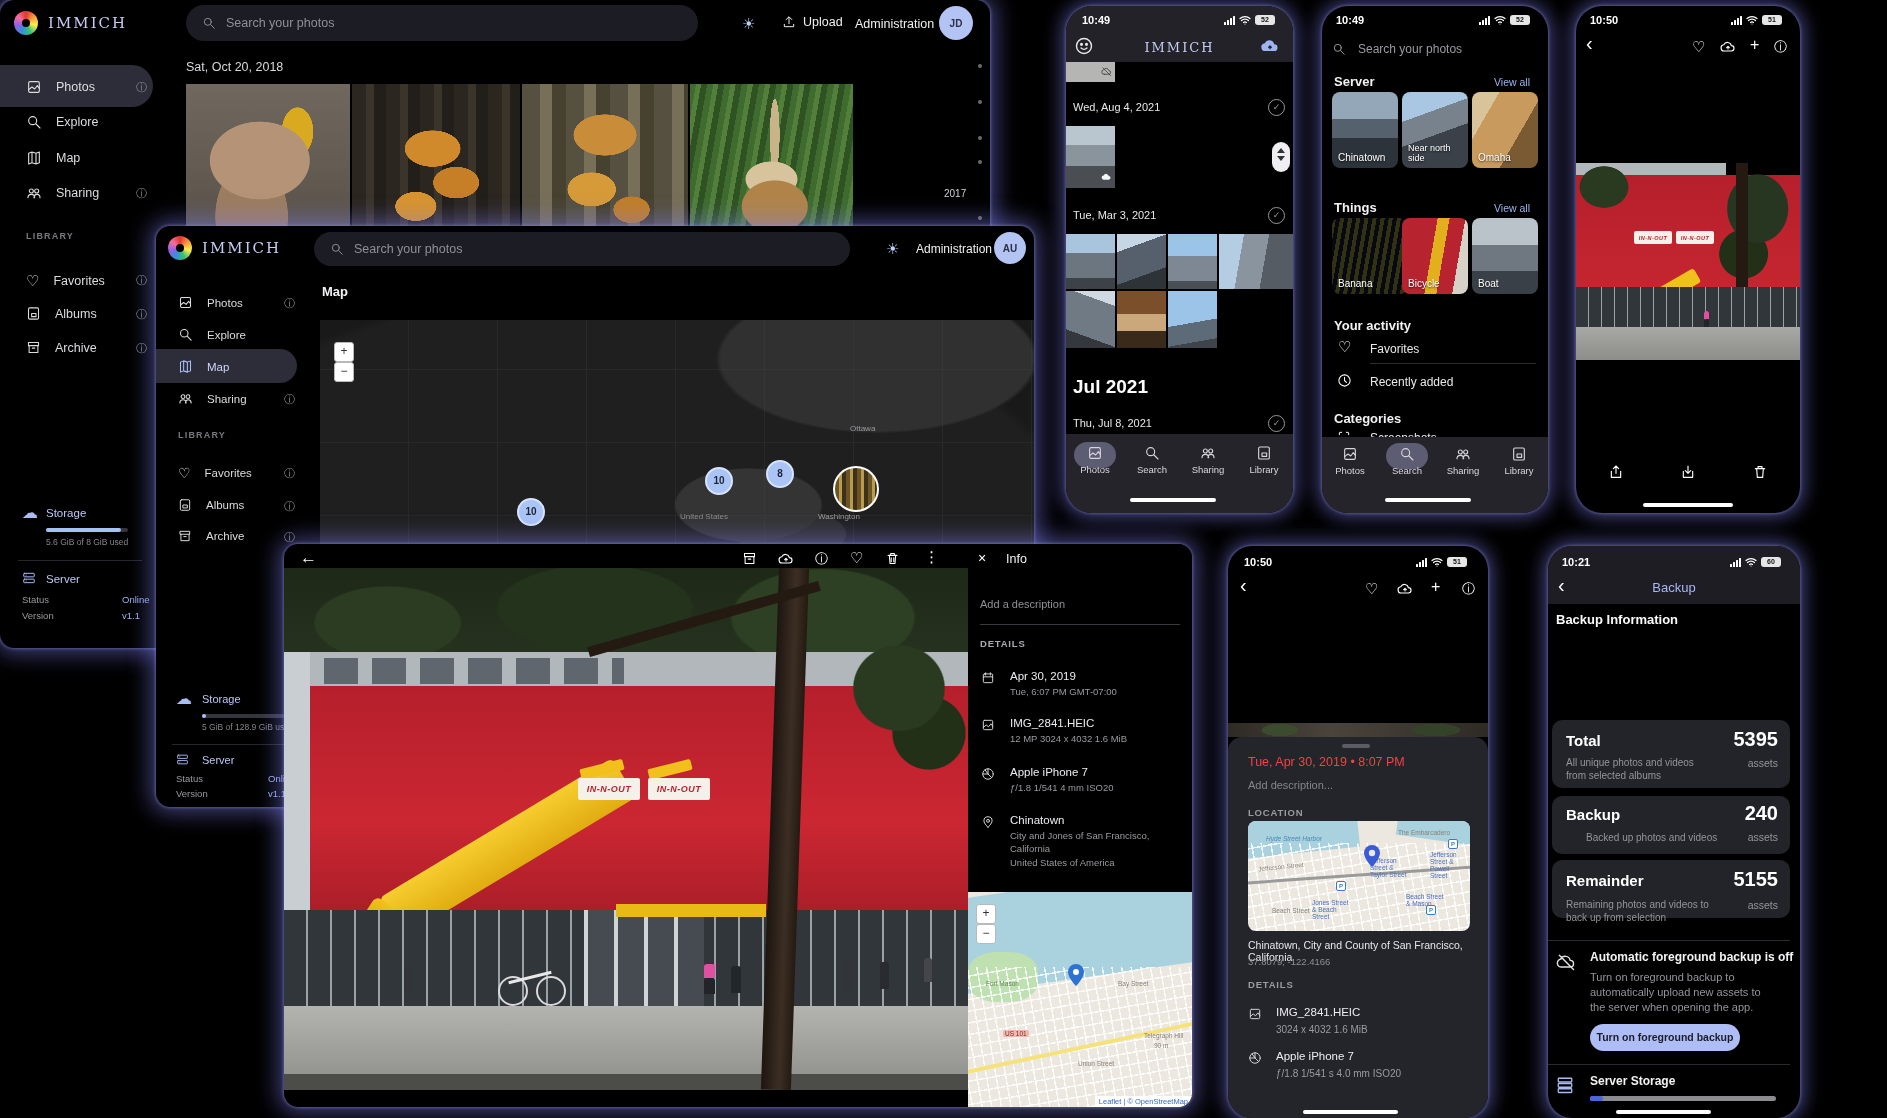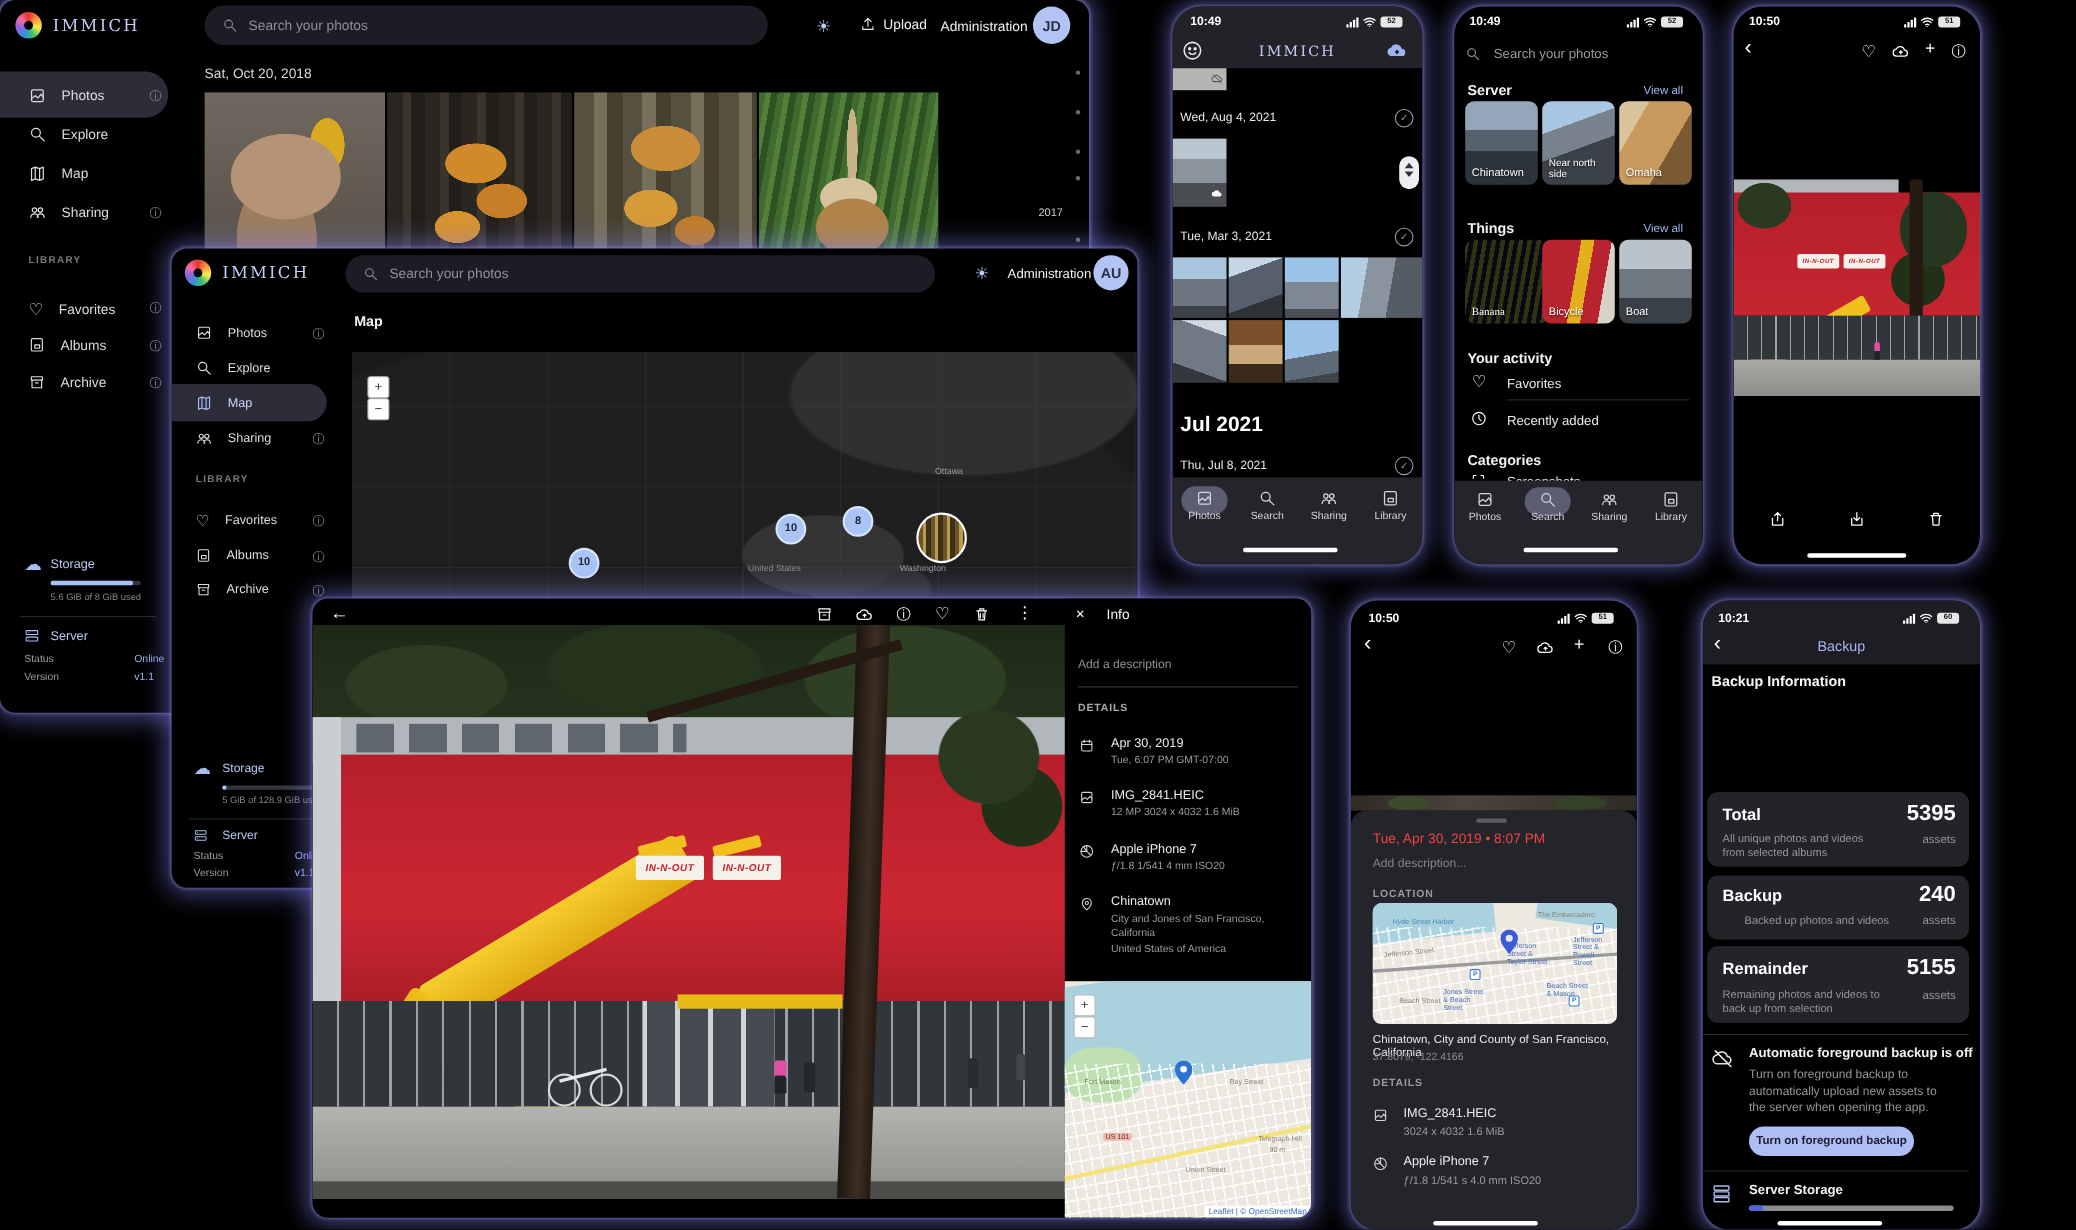--- a/index.html
+++ b/index.html
@@ -12,21 +12,21 @@
   .phone{position:absolute;background:#000;border-radius:26px;
     box-shadow:0 0 18px 5px rgba(124,124,236,.5),0 0 3px 1px rgba(165,165,245,.4);overflow:hidden;}
   
   .logo-ic{width:24px;height:24px;border-radius:50%;
     background:conic-gradient(#e3342f,#f6993f,#ffed4a,#38c172,#3490dc,#9561e2,#f66d9b,#e3342f);position:relative;}
   .logo-ic:after{content:"";position:absolute;left:8px;top:8px;width:8px;height:8px;border-radius:50%;background:#000;}
   .logo-tx{font-family:"DejaVu Serif",serif;letter-spacing:2px;color:#c5cbf3;font-size:15px;}
   .srch{background:#1c1c24;border-radius:18px;display:flex;align-items:center;gap:10px;
     color:#8f8f98;font-size:12.5px;padding-left:16px;}
   .sun{color:#b9d0fa;font-size:15px;}
-  .avatar{border-radius:50%;background:#b3c3f3;color:#2a2f45;font-size:13px;font-weight:bold;
+  .avatar{border-radius:50%;background:#b3c3f3;color:#2a2f45;font-size:10px;font-weight:bold;
     display:flex;align-items:center;justify-content:center;}
   .sbitem{position:absolute;display:flex;align-items:center;color:#dcdce0;font-size:12.5px;}
   .sbitem .lbl{margin-left:14px;}
   .inf{position:absolute;color:#8c8c94;font-size:11px;}
   .seclbl{position:absolute;color:#77777e;font-size:9px;letter-spacing:1.2px;font-weight:bold;}
   .activepill{position:absolute;background:#2d2d3a;border-radius:0 22px 22px 0;}
   .ic{display:block;stroke:currentColor;fill:none;stroke-width:1.7;stroke-linecap:round;stroke-linejoin:round;}
   .peri{color:#a9bdf3;}
   .bar{position:absolute;height:4px;border-radius:2px;background:#35353d;}
   .bar>i{display:block;height:100%;border-radius:2px;background:#a5c2f5;}
@@ -596,21 +596,21 @@
   <div class="card" style="left:80px;top:86px;width:66px;height:76px;background:linear-gradient(160deg,#a9c6e2 0 30%,#77828c 30% 55%,#3b4148 55%);">
     <span class="clbl" style="font-size:9px;">Near north side</span>
       </div>
   <div class="card" style="left:150px;top:86px;width:66px;height:76px;background:linear-gradient(120deg,#d8c39a 0 25%,#c89a5e 25% 65%,#7a5a33 65%);">
     <span class="clbl">Omaha</span>
       </div>
 
   <div class="abs h13" style="left:12px;top:194px;">Things</div>
   <div class="viewall" style="left:172px;top:196px;">View all</div>
   <div class="card" style="left:10px;top:212px;width:76px;height:76px;background:
-      repeating-linear-gradient(100deg,#e2bb35 0 4px,#1d2330 4px 8px),linear-gradient(#1c222c,#1c222c);background-blend-mode:overlay;font-family:Liberation Serif, serif;">
+      repeating-linear-gradient(100deg,#e2bb35 0 4px,#1d2330 4px 8px),linear-gradient(#1c222c,#1c222c);background-blend-mode:overlay;">
     <span class="clbl">Banana</span>
       </div>
   <div class="card" style="left:80px;top:212px;width:66px;height:76px;background:linear-gradient(100deg,#b72430 0 45%,#e2b01c 45% 60%,#b72430 60% 80%,#d7d2c8 80%);">
     <span class="clbl">Bicycle</span>
       </div>
   <div class="card" style="left:150px;top:212px;width:66px;height:76px;background:linear-gradient(#b9c3c9 0 35%,#6f7880 35% 70%,#3a4047 70%);">
     <span class="clbl">Boat</span>
       </div>
 
   <div class="abs h13" style="left:12px;top:312px;">Your activity</div>
@@ -835,21 +835,21 @@
     <div class="abs gr" style="left:170px;top:37px;width:56px;text-align:right;font-size:10.5px;">assets</div>
   </div>
 
   <div class="bcard" style="left:4px;top:250px;width:238px;height:58px;">
     <div class="abs" style="left:14px;top:10px;font-size:15px;font-weight:bold;color:#fff;">Backup</div>
     <div class="abs" style="left:150px;top:6px;width:76px;text-align:right;font-size:20px;font-weight:bold;color:#fff;">240</div>
     <div class="abs gr" style="left:14px;top:36px;font-size:10px;padding-left:20px;">Backed up photos and videos</div>
     <div class="abs gr" style="left:170px;top:35px;width:56px;text-align:right;font-size:10.5px;">assets</div>
   </div>
 
-  <div class="bcard" style="left:4px;top:314px;width:238px;height:70px;">
+  <div class="bcard" style="left:4px;top:314px;width:238px;height:58px;">
     <div class="abs" style="left:14px;top:12px;font-size:15px;font-weight:bold;color:#fff;">Remainder</div>
     <div class="abs" style="left:150px;top:8px;width:76px;text-align:right;font-size:20px;font-weight:bold;color:#fff;">5155</div>
     <div class="abs gr" style="left:14px;top:38px;width:150px;font-size:10px;line-height:13px;">Remaining photos and videos to back up from selection</div>
     <div class="abs gr" style="left:170px;top:39px;width:56px;text-align:right;font-size:10.5px;">assets</div>
   </div>
 
   <div class="divh" style="left:0;top:394px;width:242px;background:#2a2a30;"></div>
   <div class="abs" style="left:8px;top:406px;color:#e4e4e8;">
     <svg class="ic" width="20" height="20" viewBox="0 0 24 24">
           <path d="M7 18h10a4 4 0 0 0 0-8 6 6 0 0 0-11.3-1.4A4.3 4.3 0 0 0 7 18zM4 4l17 17"></path>

